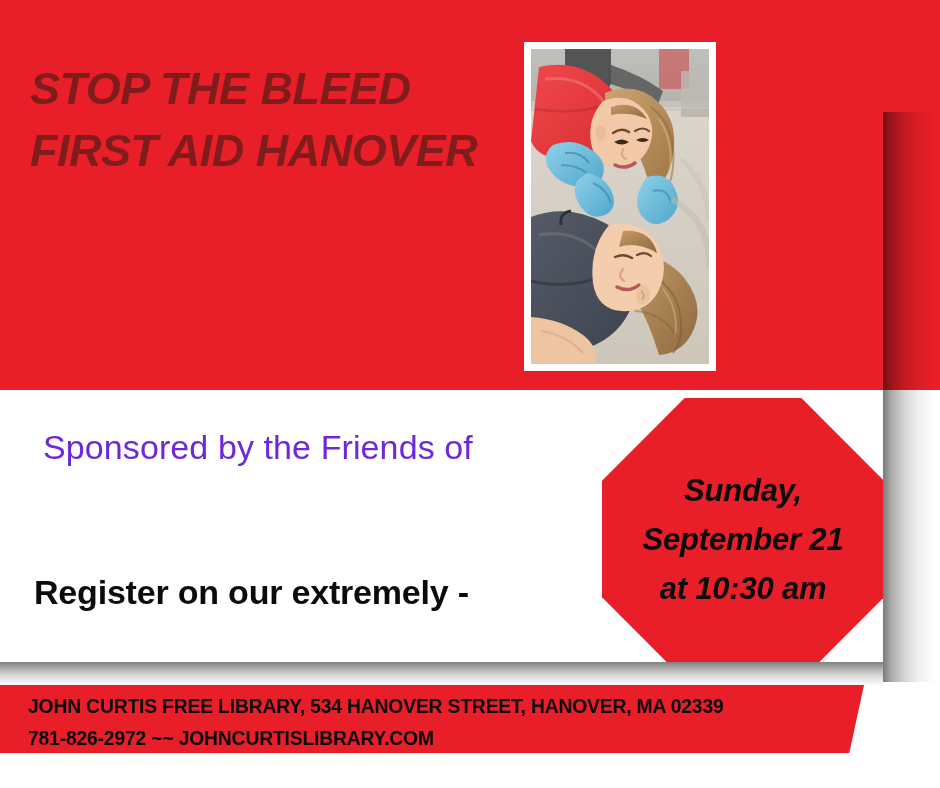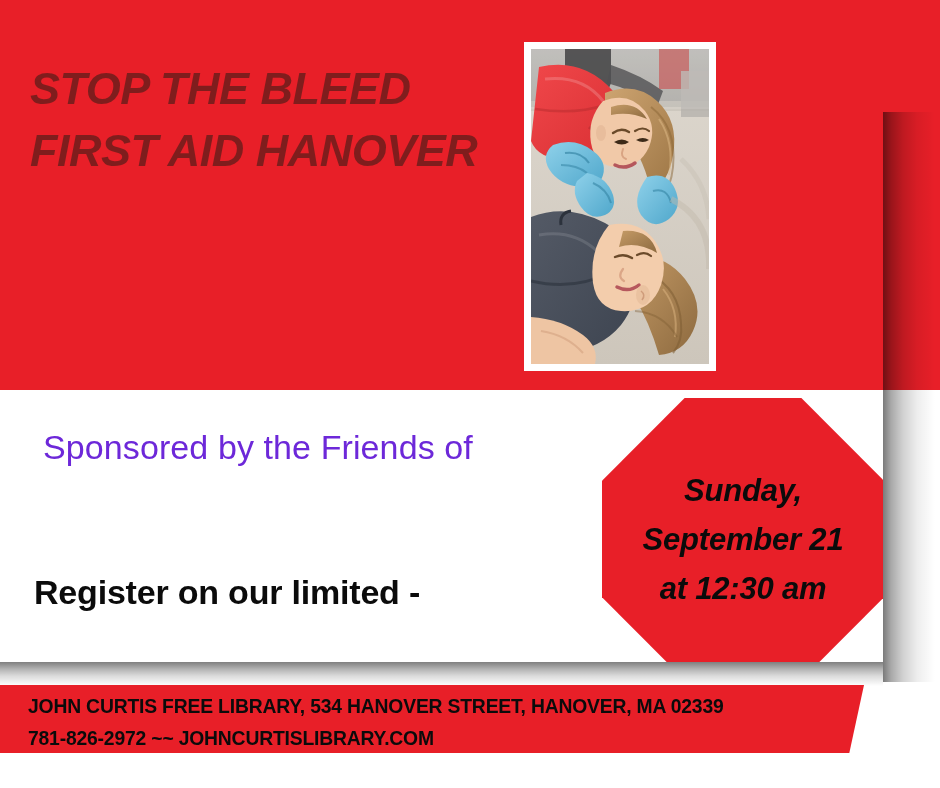--- a/index.html
+++ b/index.html
@@ -328,31 +328,31 @@
     </div>
   </div>
 
   <div class="white-card">
 
     <div class="octagon-wrap">
       <div class="octagon"></div>
       <div class="octagon-text">
         <span>Sunday,</span>
         <span>September 21</span>
-        <span>at 12:30 am</span>
+        <span>at 10:30 am</span>
       </div>
     </div>
   </div>
 
   <div class="sponsor">
     <span style="display:block">Sponsored by the Friends of</span>
   </div>
 
   <div class="register">
-    <span style="display:block">Register on our limited -</span>
+    <span style="display:block">Register on our extremely -</span>
   </div>
 
   <div class="card-shadow"></div>
   <div class="card-shadow-bottom"></div>
 
   <div class="footer"></div>
   <div class="footer-text">
     <span>JOHN CURTIS FREE LIBRARY, 534 HANOVER STREET, HANOVER, MA  02339</span>
     <span>781-826-2972 ~~ JOHNCURTISLIBRARY.COM</span>
   </div>

